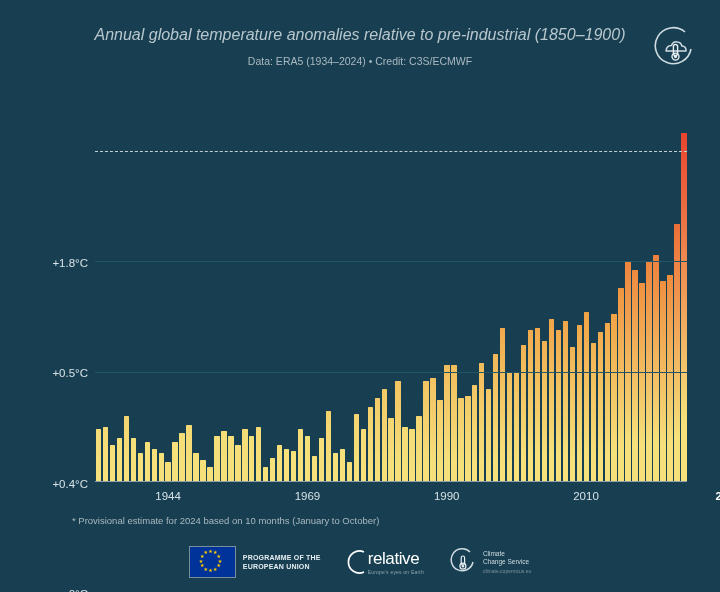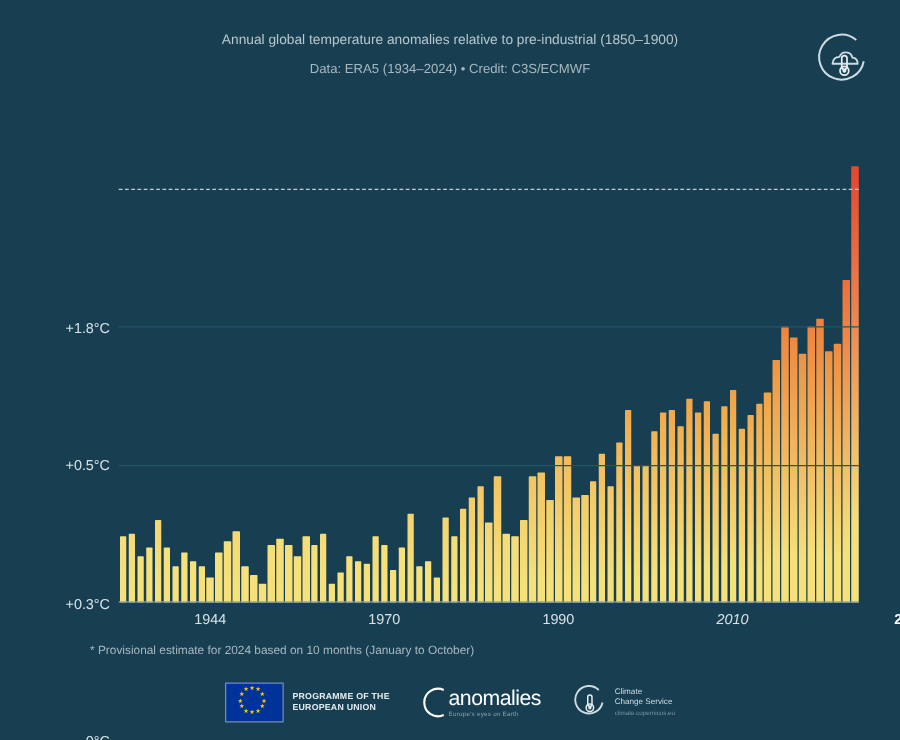--- a/index.html
+++ b/index.html
@@ -23,22 +23,23 @@
   }
   .title {
     color: #ffffff;
     font-size: 16.5px;
     font-weight: bold;
     letter-spacing: -0.1px;
     margin: 0 0 11px 0;
   }
   .subtitle {
     color: #b8c6cd;
-    font-size: 11px;
+    font-size: 16px;
     margin: 0 0 11px 0;
+    font-style: italic;
   }
   .credit {
     color: #a9b8c0;
     font-size: 10.5px;
     margin: 0;
   }
 
   
   .badge {
     position: absolute;
@@ -312,29 +313,29 @@
         <div class="bar" title="2024: +1.58°C" style="height: 95.7576%; background: linear-gradient(to top, rgb(245, 224, 122) 0%, rgb(245, 224, 122) 18%, rgb(232, 68, 46) 100%);"></div>
       </div>
     <div id="grid-layer">
         <div class="gridline" style="top: 69.697%;"></div>
         <div class="gridline" style="top: 39.3939%;"></div>
         <div class="gridline dashed" style="top: 9.09091%;"></div>
       </div>
     <div class="axis-x"></div>
     <div id="xticks">
         <div class="xtick" style="left: 12.3529%;">1944</div>
-        <div class="xtick" style="left: 35.8824%;">1970</div>
+        <div class="xtick" style="left: 35.8824%;">1969</div>
         <div class="xtick" style="left: 59.4118%; margin-top: 21px;">1990</div>
-        <div class="xtick" style="left: 82.9412%; font-style: italic;">2010</div>
+        <div class="xtick" style="left: 82.9412%;">2010</div>
         <div class="xtick highlight" style="left: 99.4118%; margin-left: 47px;">2024*</div>
       </div>
   </div>
   <div id="yticks">
       <div class="ytick" style="top: 482px;">0°C</div>
-      <div class="ytick" style="top: 371.697px;">+0.3°C</div>
+      <div class="ytick" style="top: 371.697px;">+0.4°C</div>
       <div class="ytick" style="top: 261.394px;">+0.5°C</div>
       <div class="ytick" style="top: 151.091px;">+1.8°C</div>
     </div>
 </div>
 
 <div class="footnote">* Provisional estimate for 2024 based on 10 months (January to October)</div>
 
 <div class="logobar">
 
   <div class="logo-group">
@@ -356,21 +357,21 @@
       <div class="eu-text">PROGRAMME OF THE</div>
       <div class="eu-text">EUROPEAN UNION</div>
     </div>
   </div>
 
   <div class="logo-group">
     <svg width="20" height="26" viewBox="0 0 20 26">
       <path d="M17 3 A11 11 0 1 0 17 23" fill="none" stroke="#ffffff" stroke-width="1.7"></path>
     </svg>
     <div class="stack" style="margin-left:-6px">
-      <div class="cop-word">anomalies</div>
+      <div class="cop-word">relative</div>
       <div class="cop-sub">Europe's eyes on Earth</div>
     </div>
   </div>
 
 
   <div class="logo-group">
     <svg width="26" height="28" viewBox="0 0 26 28">
       <path d="M20 4 A11 11 0 1 0 23 14" fill="none" stroke="#cfdbe1" stroke-width="1.5"></path>
       <rect x="11.2" y="8" width="3.4" height="9" rx="1.7" fill="none" stroke="#e8eef2" stroke-width="1.2"></rect>
       <circle cx="12.9" cy="18.2" r="3" fill="none" stroke="#e8eef2" stroke-width="1.2"></circle>

